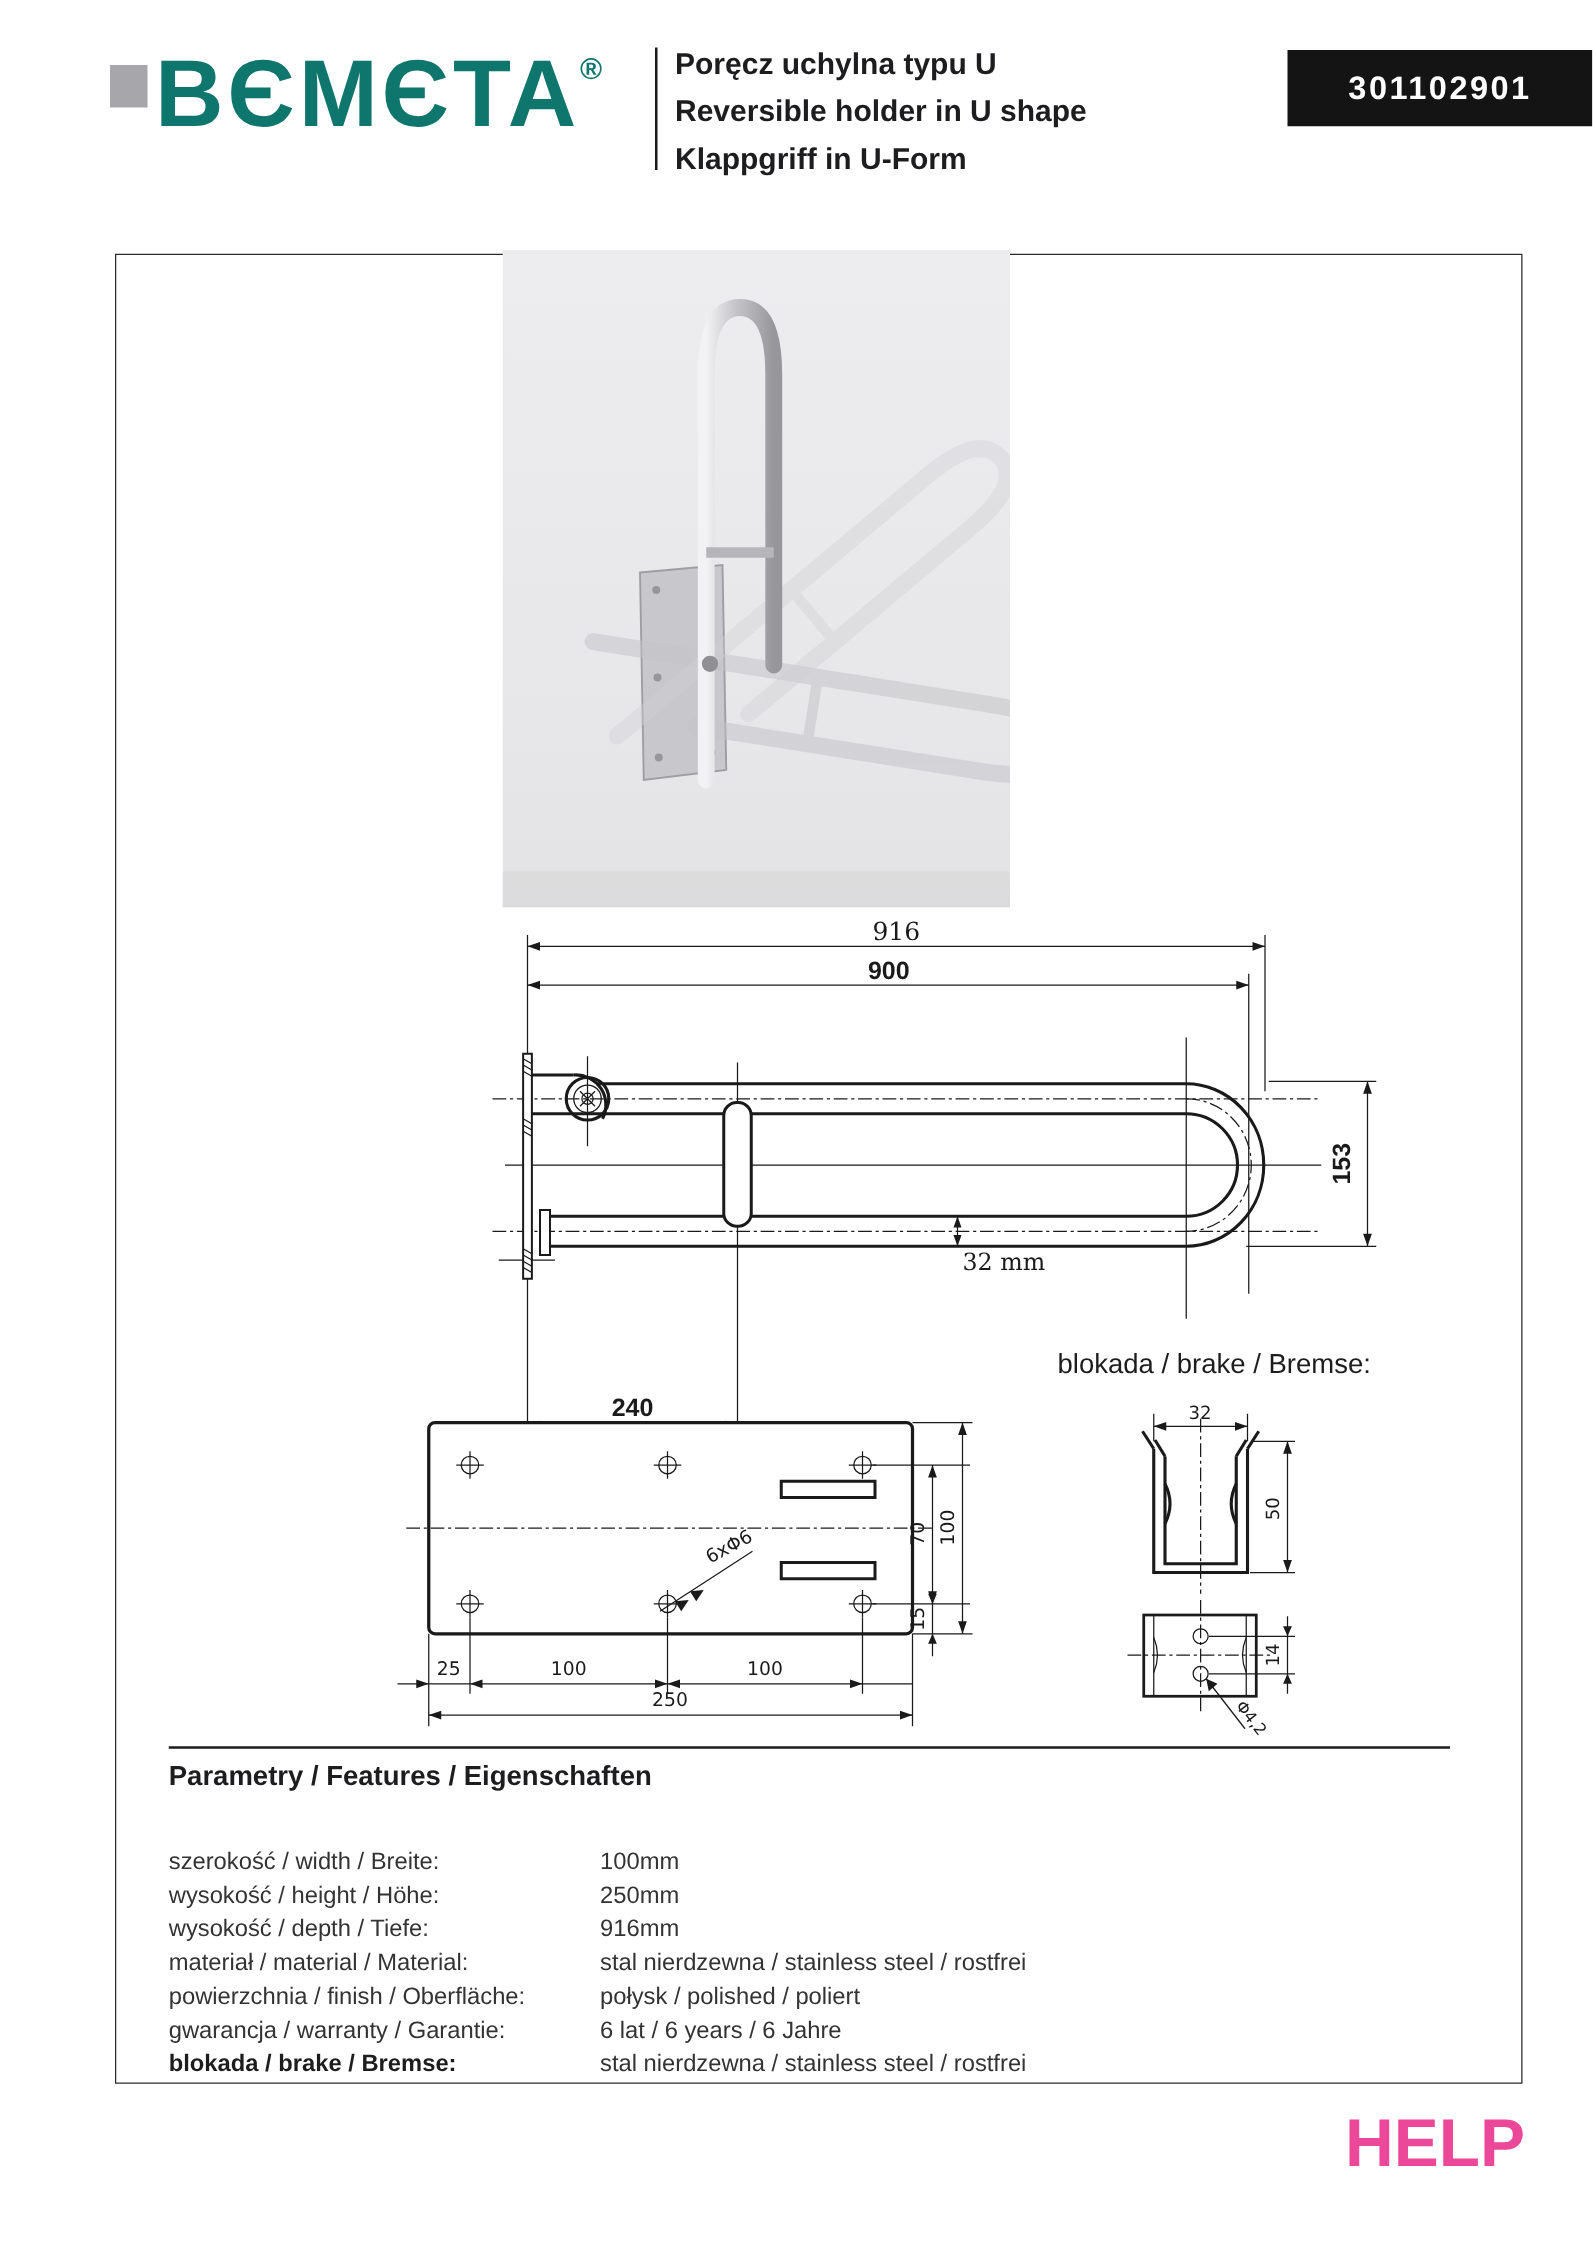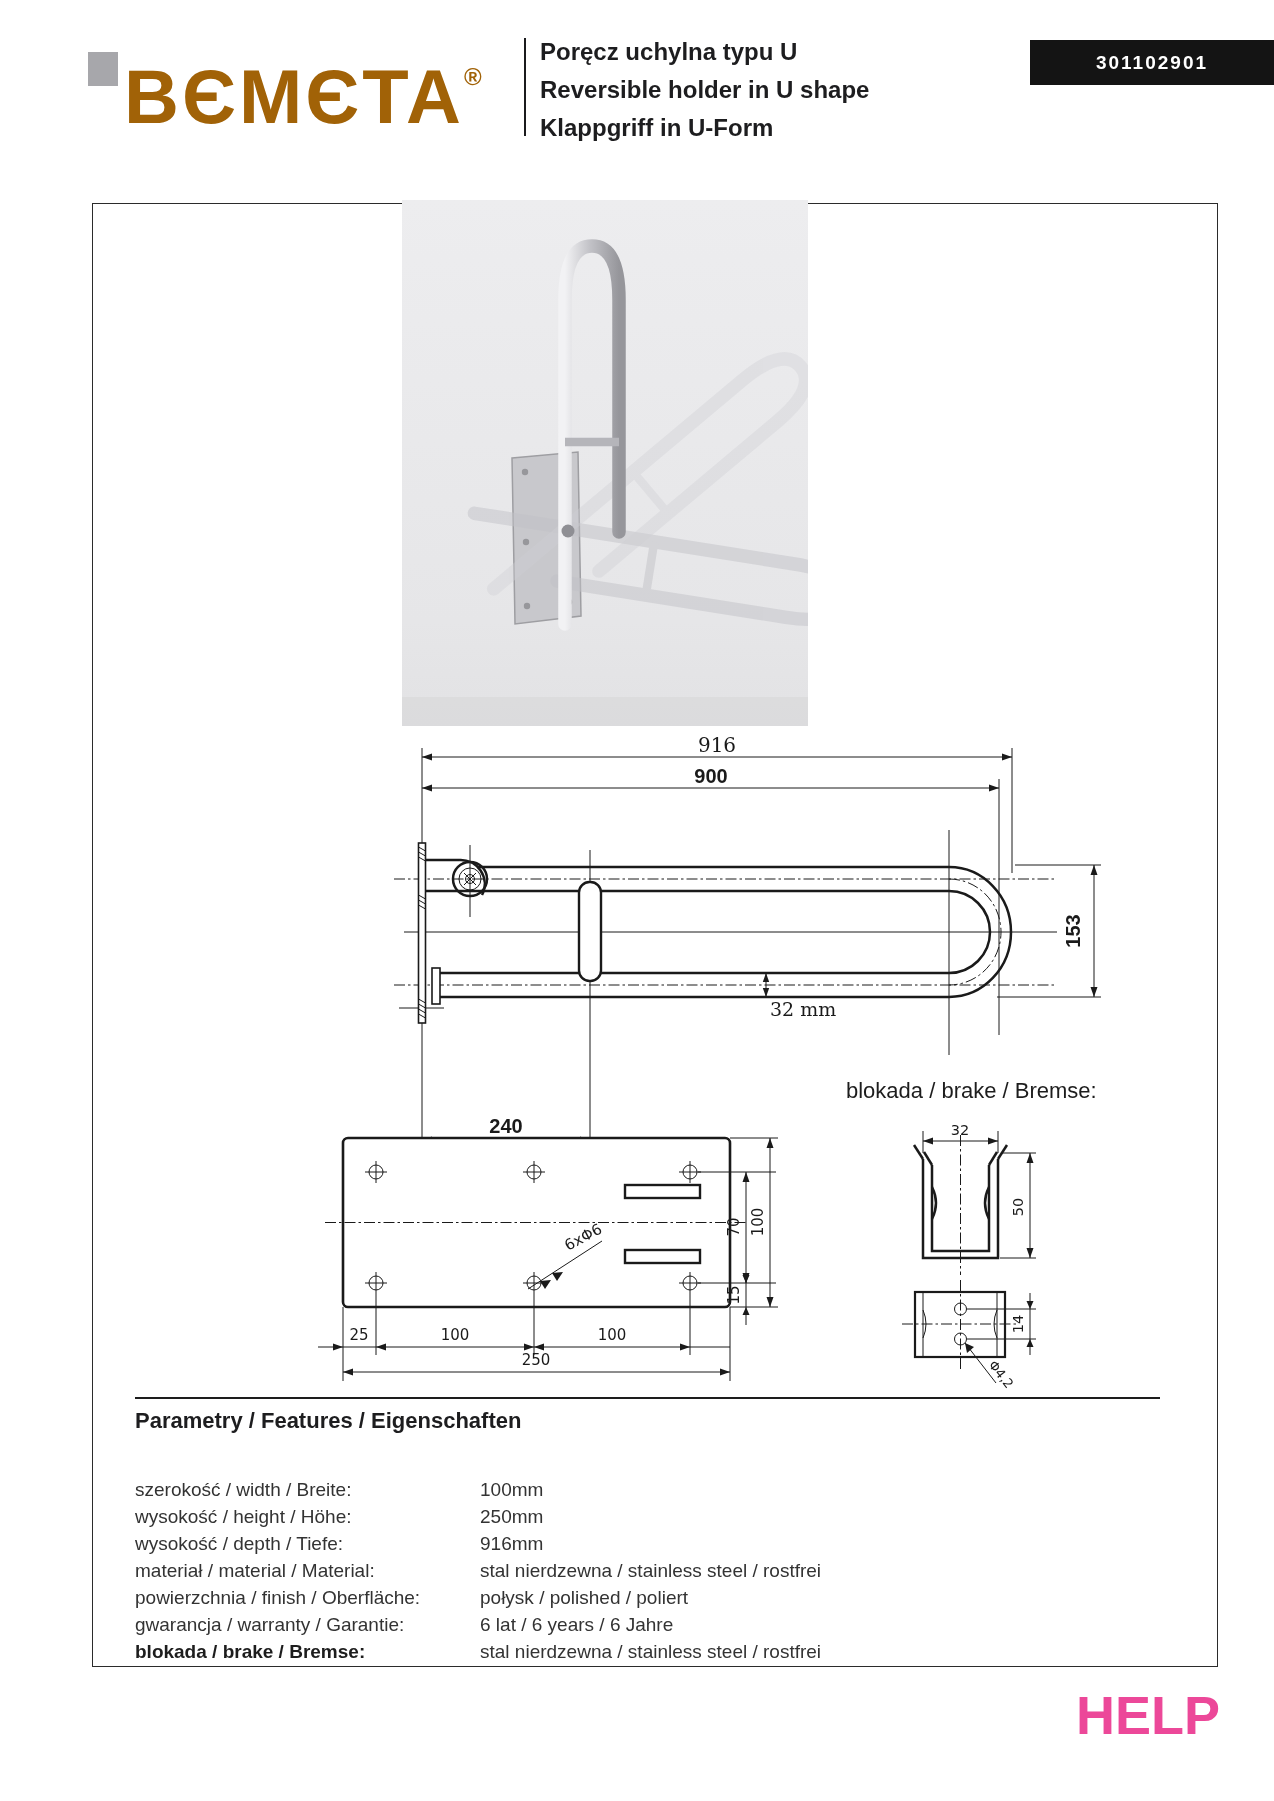--- a/index.html
+++ b/index.html
@@ -1,26 +1,26 @@
 <!DOCTYPE html>
 <html><head>
 <meta charset="utf-8">
 <style>
   html,body{margin:0;padding:0;background:#fff;}
   .page{position:relative;width:1274px;height:1801px;background:#ffffff;
         font-family:"Liberation Sans","DejaVu Sans",sans-serif;color:#1d1d1f;overflow:hidden;}
   .abs{position:absolute;}
   
   .logo-square{left:88px;top:52px;width:30px;height:34px;background:#a7a7ab;}
-  .logo-text{left:124px;top:32px;font-size:76px;font-weight:bold;letter-spacing:3px;line-height:90px;color:#a16207;}
+  .logo-text{left:124px;top:11px;font-size:76px;font-weight:bold;letter-spacing:3px;line-height:90px;color:#0f766e;}
   .logo-reg{font-size:24px;font-weight:bold;vertical-align:38px;letter-spacing:0;}
   .hdr-divider{left:524px;top:38px;width:2px;height:98px;background:#1b1b1d;}
   .hdr-titles{left:540px;top:33px;font-size:24px;font-weight:bold;line-height:38px;white-space:nowrap;}
-  .code-badge{left:1030px;top:40px;width:244px;height:45px;background:#141414;color:#fff;
-              display:flex;align-items:center;justify-content:center;font-size:19px;font-weight:bold;letter-spacing:2px;}
+  .code-badge{left:1030px;top:40px;width:244px;height:61px;background:#141414;color:#fff;
+              display:flex;align-items:center;justify-content:center;font-size:26px;font-weight:bold;letter-spacing:2px;}
   
   .main-box{left:92px;top:203px;width:1126px;height:1464px;border:1.5px solid #2b2b2b;box-sizing:border-box;}
   .blokada-label{left:846px;top:1078px;font-size:22px;color:#1d1d1d;white-space:nowrap;}
   
   .feat-sep{left:135px;top:1397px;width:1025px;height:2px;background:#1d1d1d;}
   .feat-head{left:135px;top:1408px;font-size:22px;font-weight:bold;}
   .feat-rows{left:135px;top:1476px;width:1000px;font-size:19px;color:#333;}
   .feat-row{display:flex;height:27px;line-height:27px;align-items:flex-end;}
   .feat-label{width:345px;}
   .feat-label.bold{font-weight:bold;color:#1d1d1d;}

